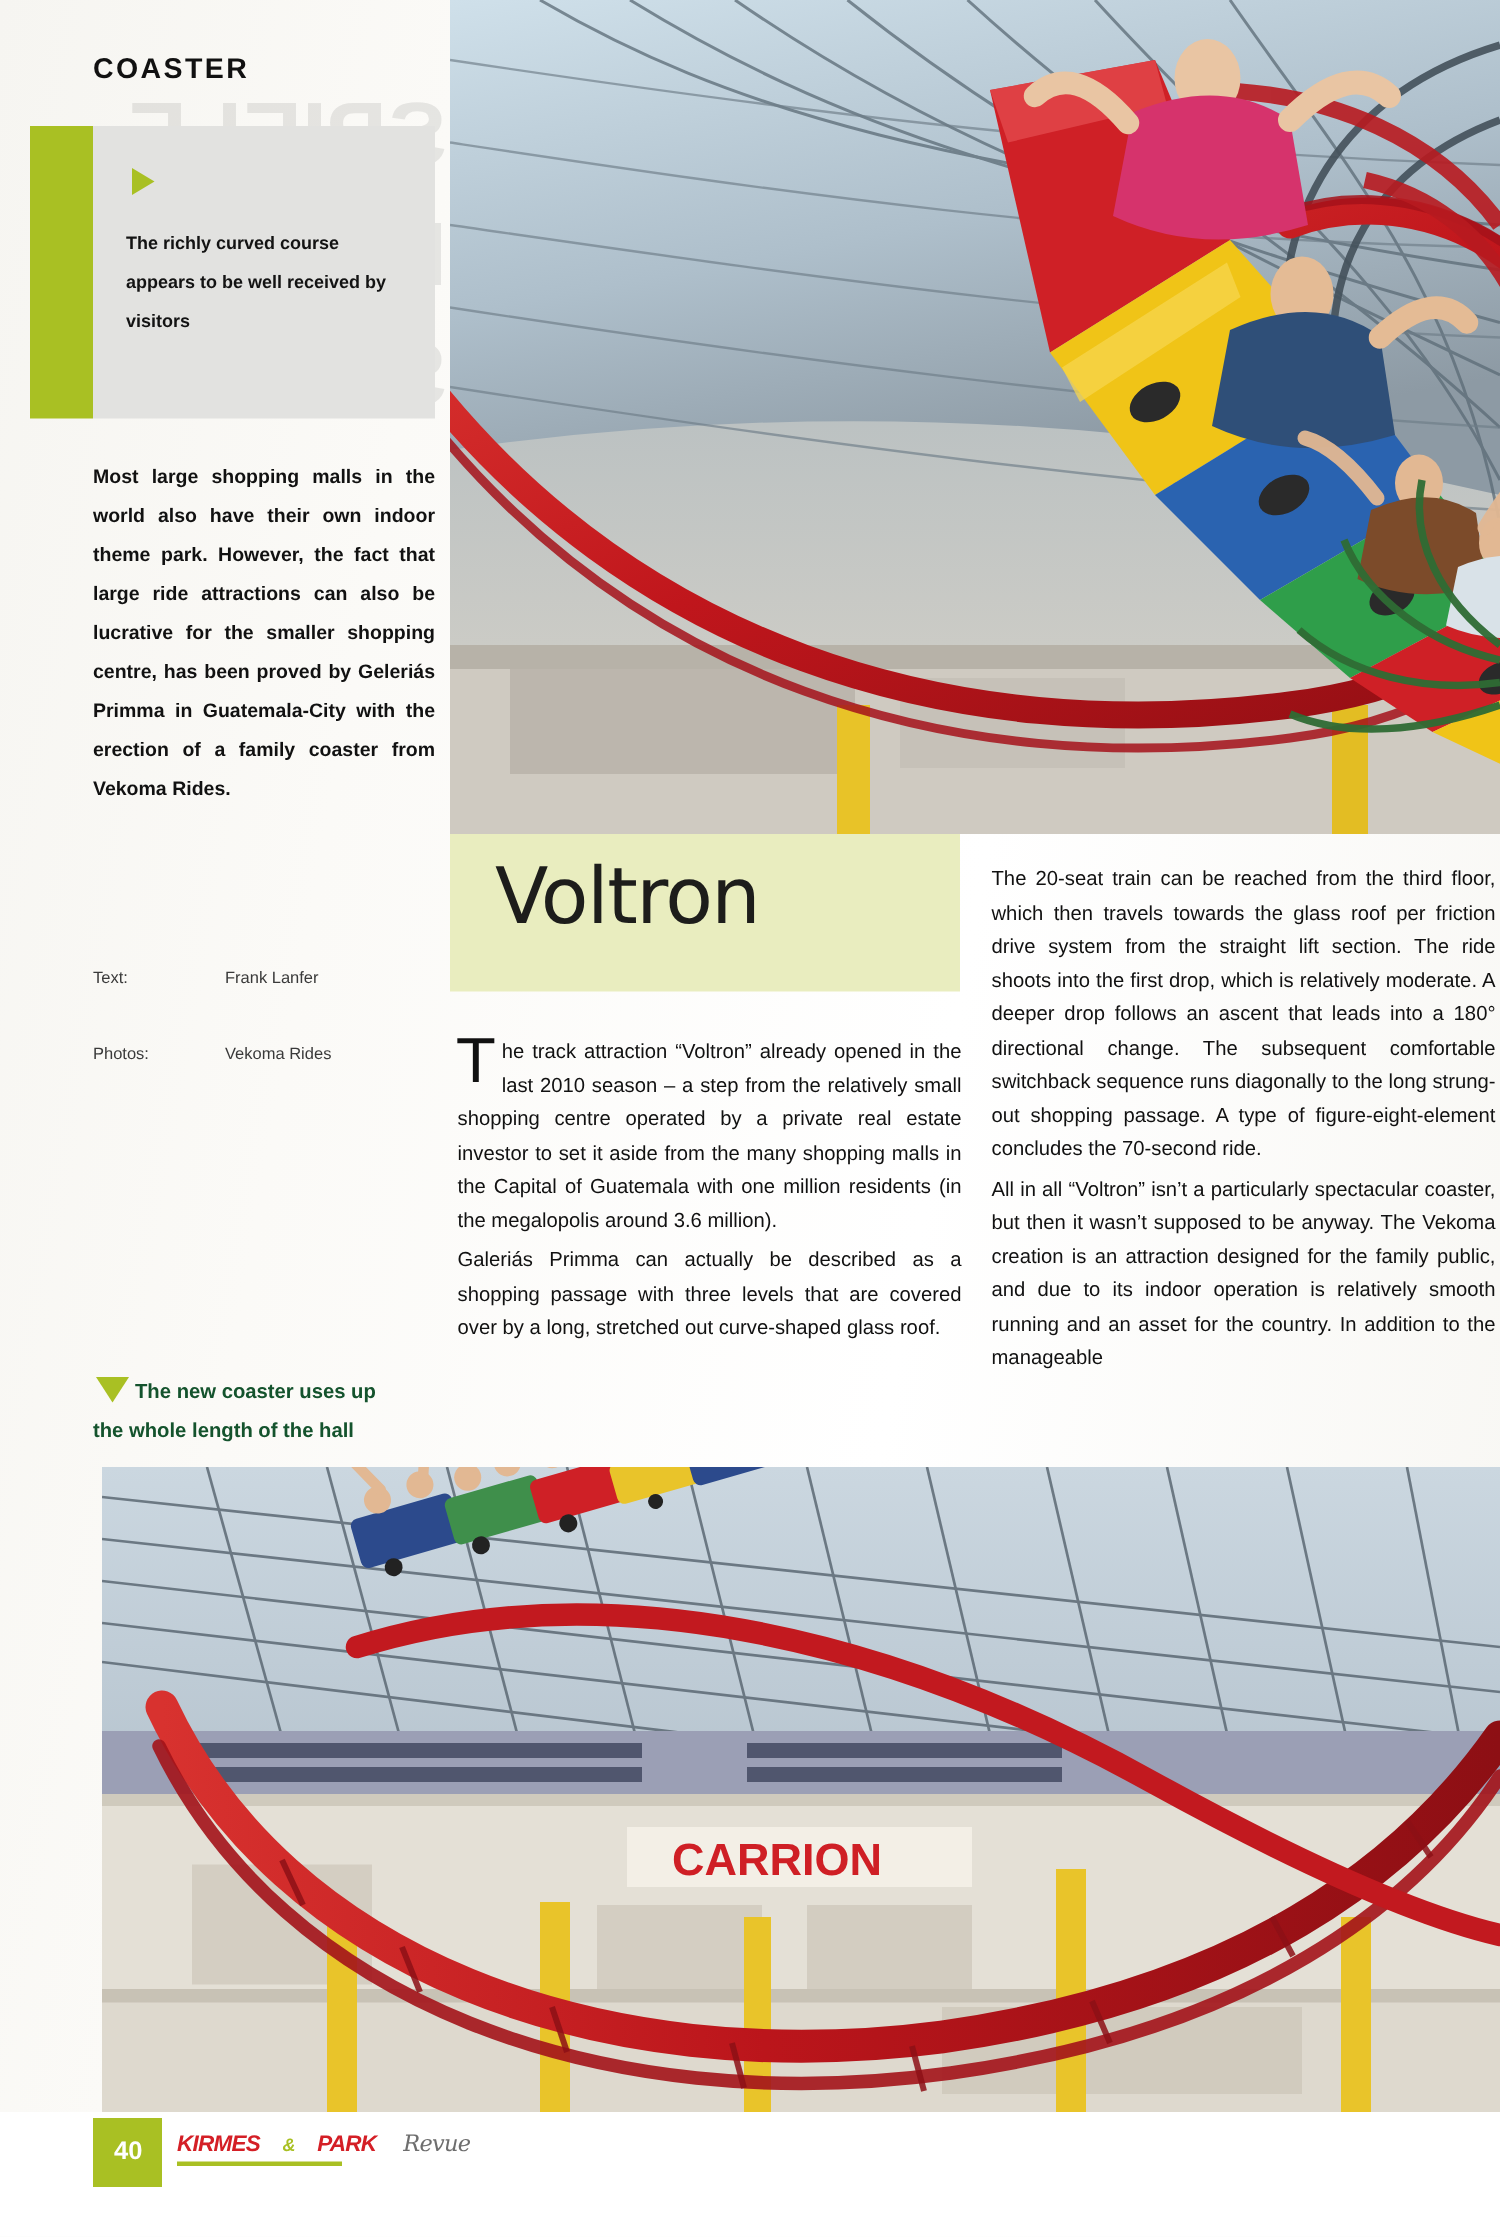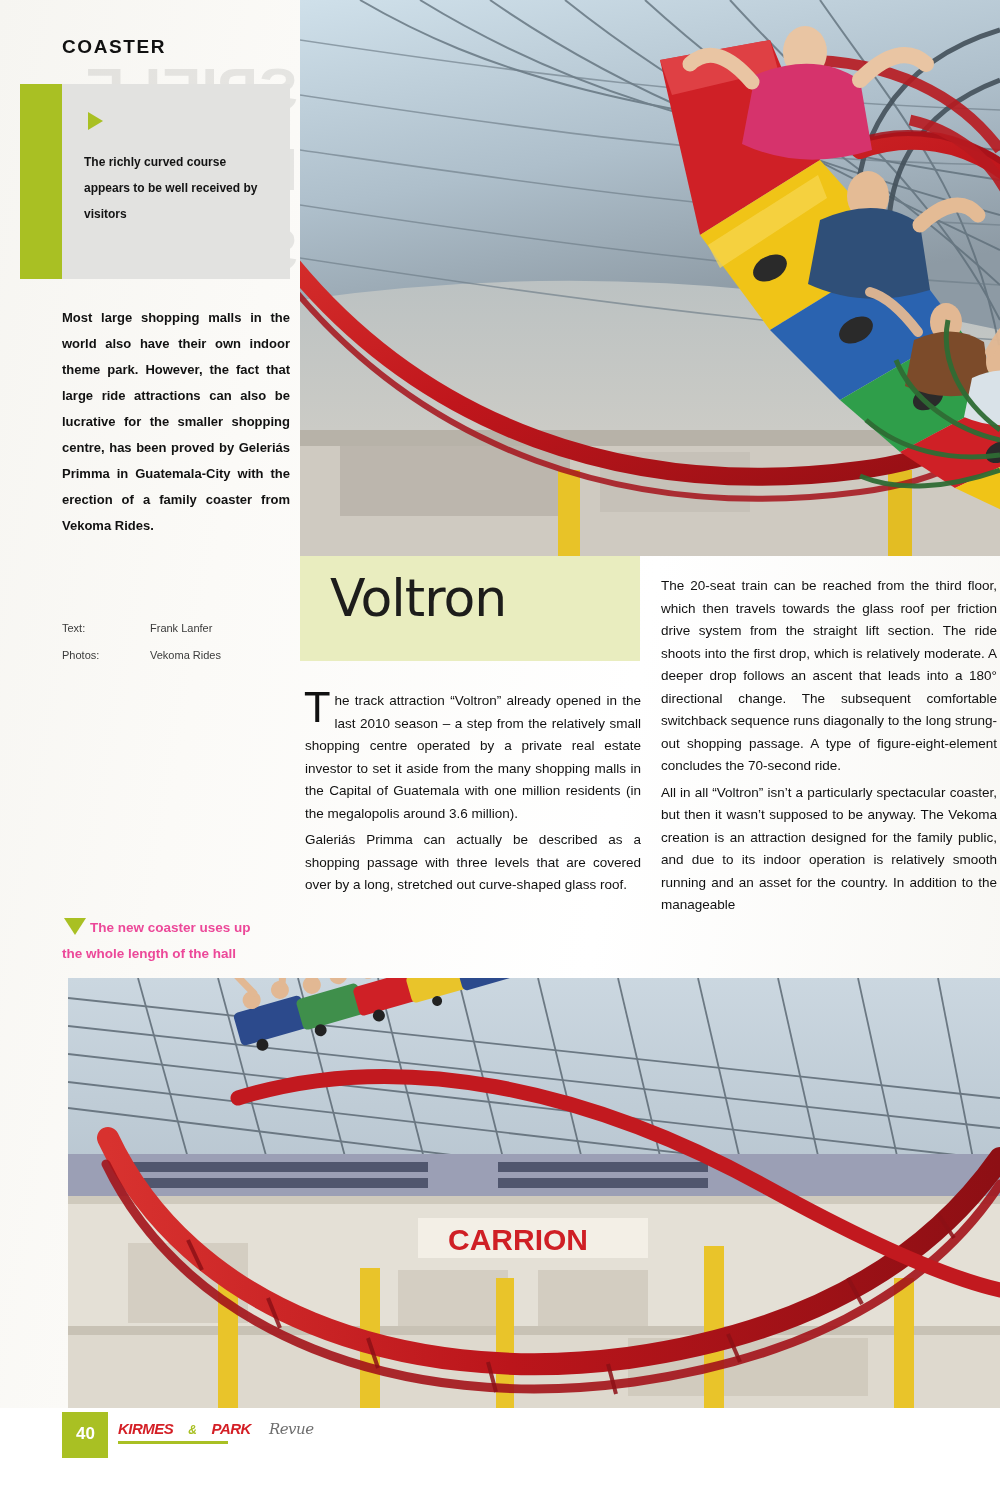--- a/index.html
+++ b/index.html
@@ -52,28 +52,28 @@
     position:absolute;left:62px;top:305px;width:228px;
     font-size:13px;font-weight:bold;line-height:26px;
     text-align:justify;color:#111;
   }
 
   
   .credits{
     position:absolute;left:62px;top:615px;width:228px;
     font-size:11px;line-height:27px;color:#3a3a3a;
   }
-  .credits .row{display:flex;}
+  .credits .row{display:flex;margin-top:24px;}
   .credits .lbl{width:88px;}
   .credits .val{flex:1;}
 
   
   .cap2{
     position:absolute;left:62px;top:915px;width:235px;
-    font-size:13.5px;font-weight:bold;line-height:26px;color:#ec4899;
+    font-size:13.5px;font-weight:bold;line-height:26px;color:#14532d;
   }
   .cap2-arrow{
     position:absolute;left:64px;top:918px;width:0;height:0;
     border-left:11px solid transparent;border-right:11px solid transparent;
     border-top:17px solid #a9c023;
   }
   .cap2 .txt{padding-left:28px;}
   .cap2 .txt2{padding-left:0;}
 
   

